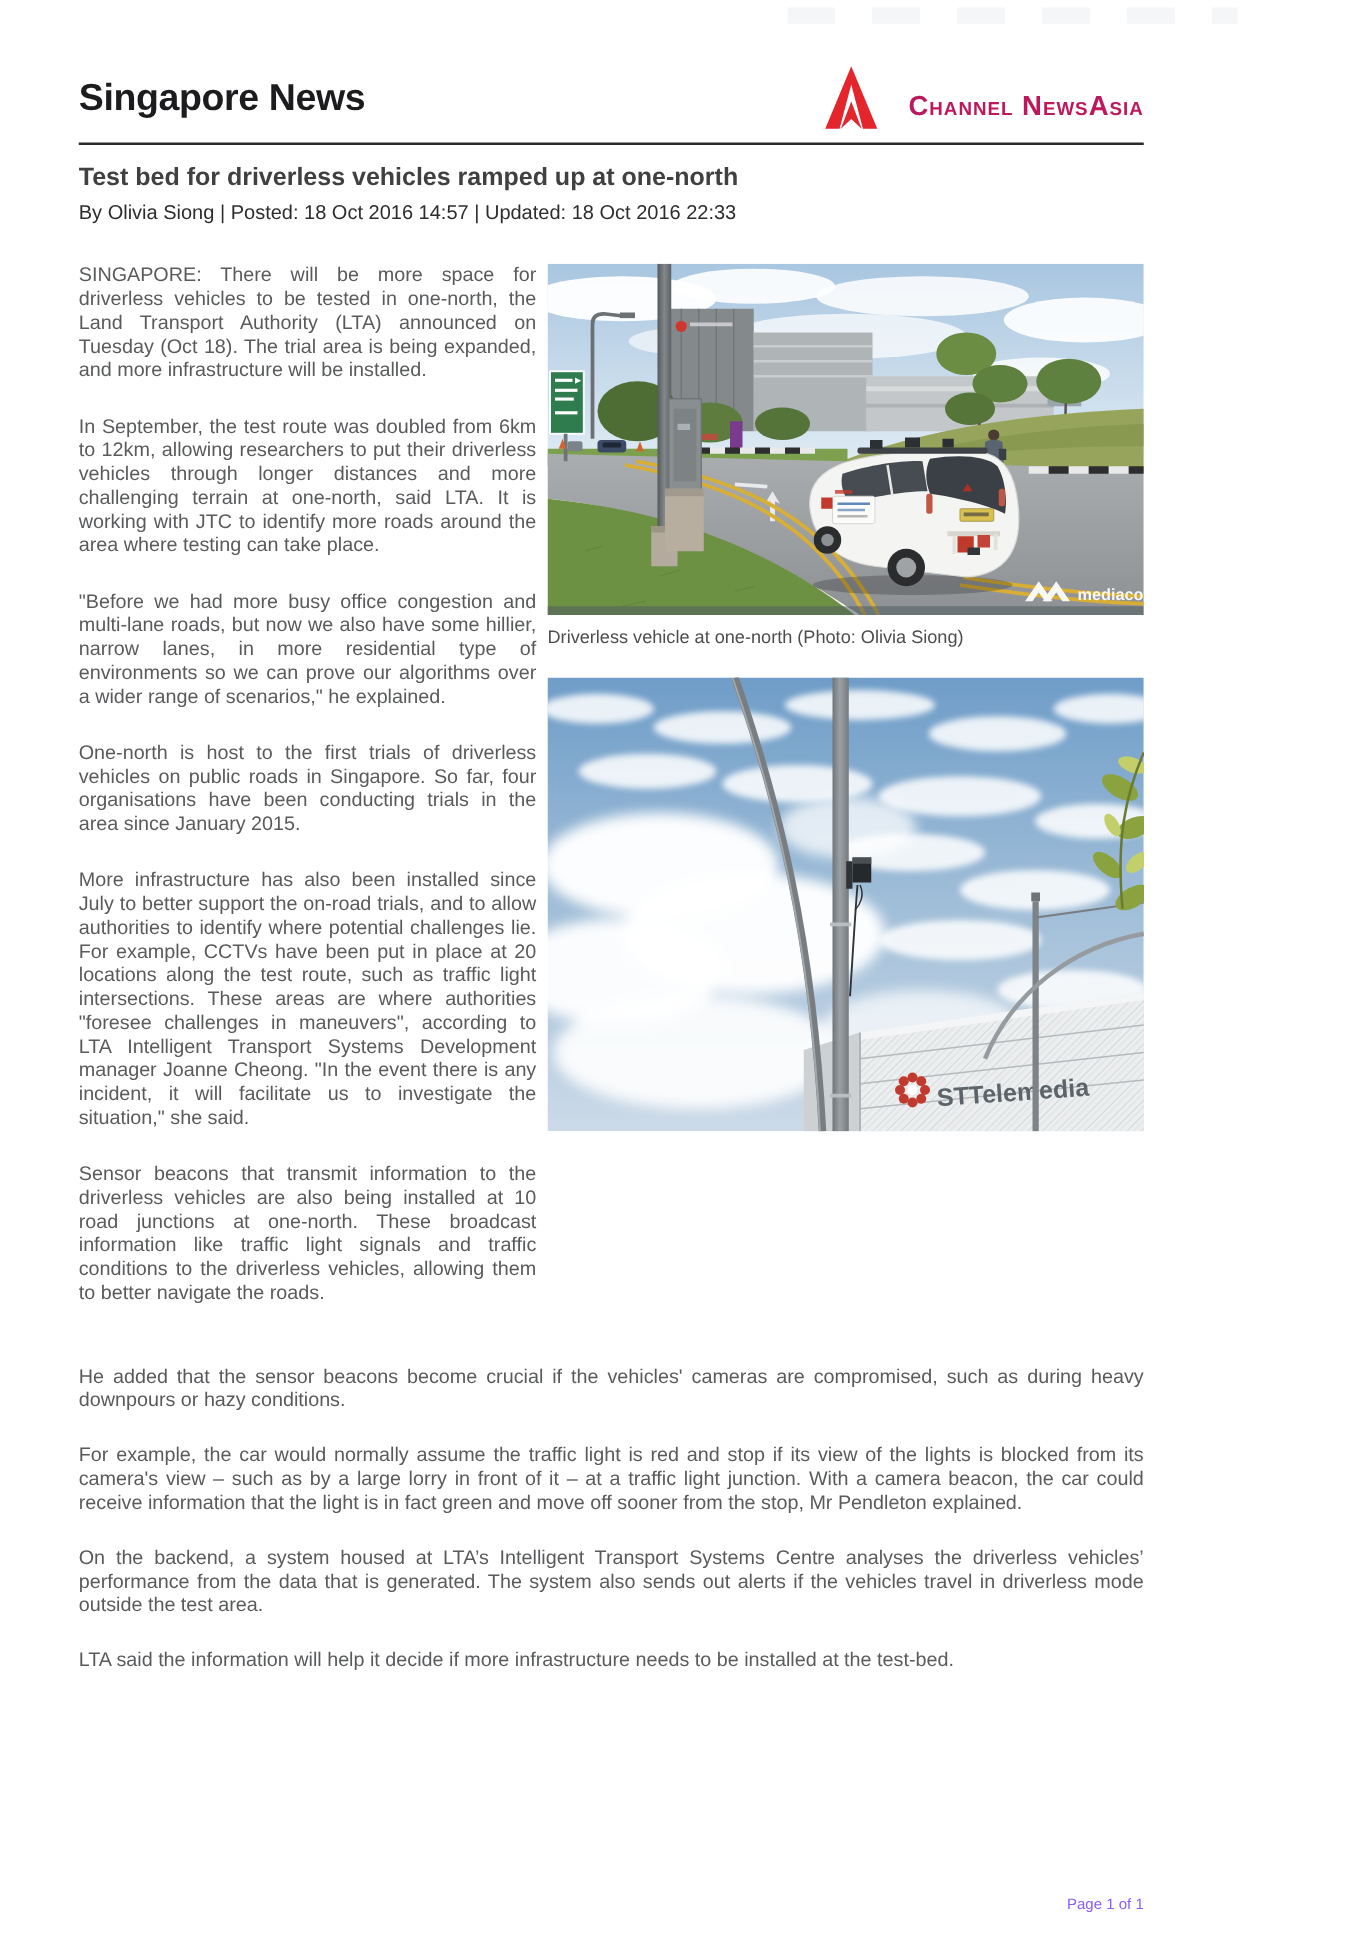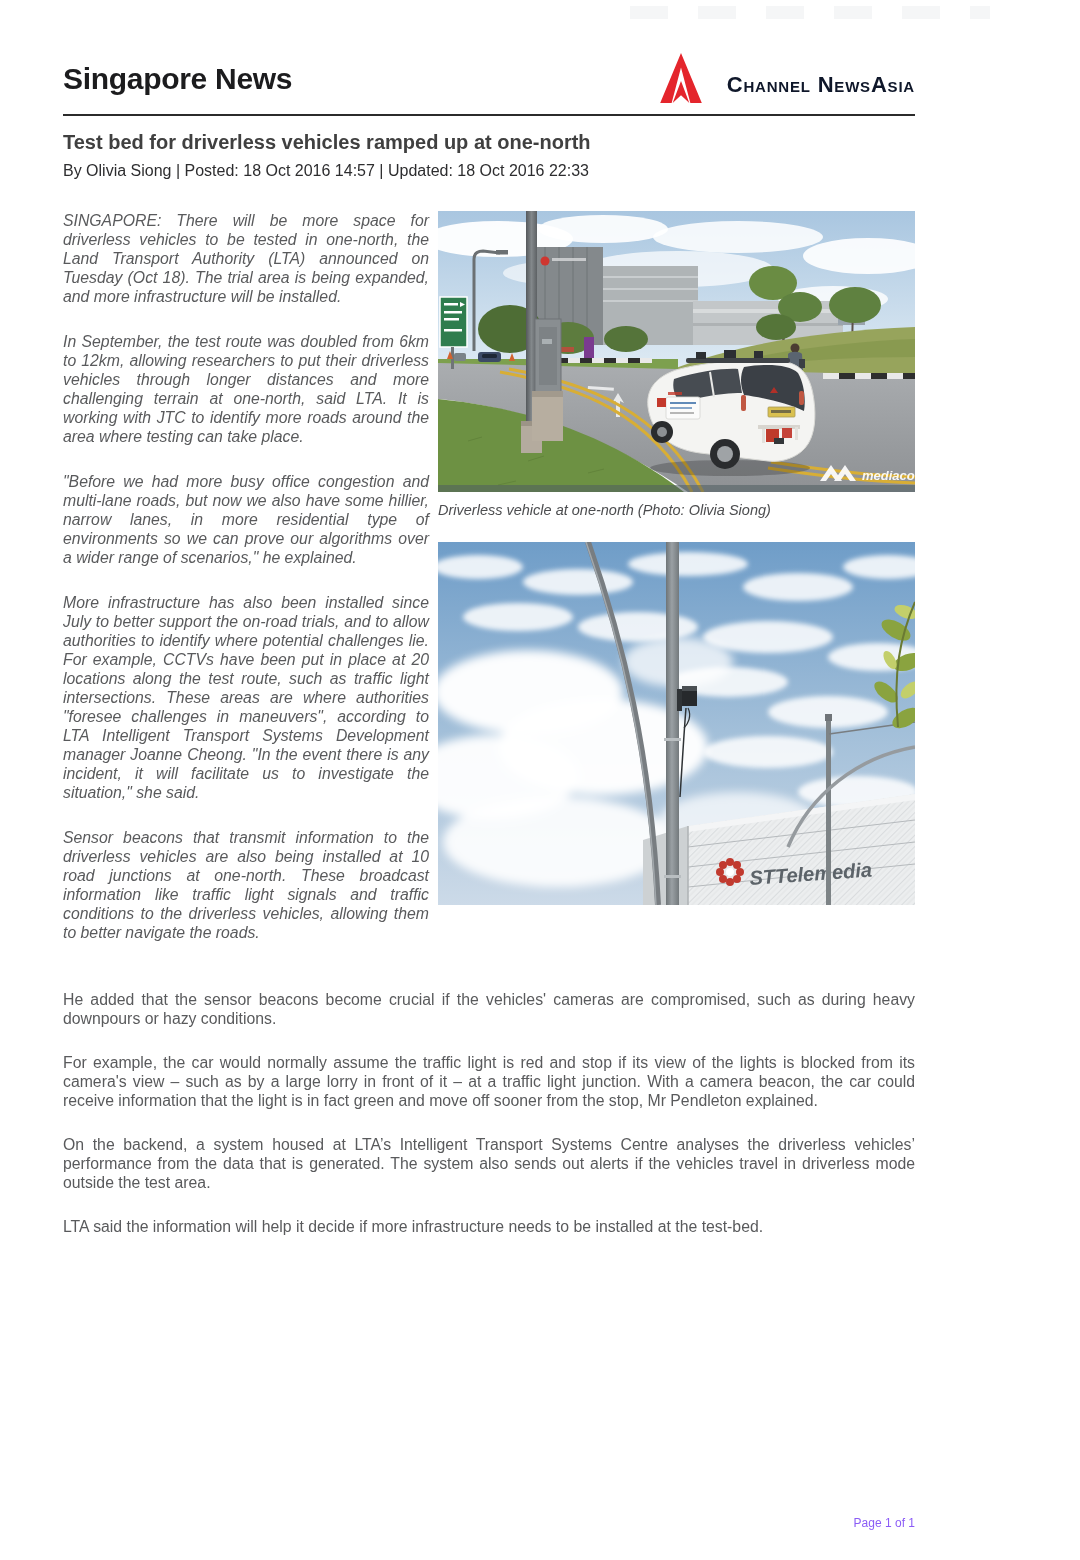--- a/index.html
+++ b/index.html
@@ -18,26 +18,26 @@
     margin-top:52px;
   }
   .section-title {
     font-size:30px; font-weight:bold; color:#1c1c1e; letter-spacing:-0.3px;
     margin-top:10px;
   }
   .brand { display:flex; align-items:center; gap:17px; }
   .brand-mark { width:58px; height:52px; display:block; }
   .brand-word {
     font-variant:small-caps; font-weight:bold; font-size:22px;
-    letter-spacing:0.8px; color:#0f172a; padding-top:14px;
+    letter-spacing:0.8px; color:#be185d; padding-top:14px;
   }
   hr.rule { border:none; border-top:2px solid #2b2b2b; margin-top:10px; }
   .headline { font-size:20px; font-weight:bold; color:#404040; margin-top:15px; }
   .byline { font-size:16px; color:#2d2d2f; margin-top:8px; }
-  .columns { display:flex; gap:9px; margin-top:31px;font-style:italic; }
+  .columns { display:flex; gap:9px; margin-top:31px; }
   .col-text { width:452px; }
   .col-media { width:477px; }
   p.body-p {
     font-size:15.8px; line-height:19px; text-align:justify;
     color:#595a5c; margin:0 0 26px 0;
   }
   .fullwidth p.body-p { margin-bottom:25px; }
   figure { margin:0; }
   figure + figure { margin-top:23px; }
   figure svg.photo { display:block; width:477px; }
@@ -73,20 +73,21 @@
     <hr class="rule">
 
     <h2 class="headline">Test bed for driverless vehicles ramped up at one-north</h2>
     <p class="byline">By Olivia Siong | Posted: 18 Oct 2016 14:57 | Updated: 18 Oct 2016 22:33</p>
 
     <div class="columns">
       <div class="col-text">
         <p class="body-p">SINGAPORE: There will be more space for driverless vehicles to be tested in one-north, the Land Transport Authority (LTA) announced on Tuesday (Oct 18). The trial area is being expanded, and more infrastructure will be installed.</p>
         <p class="body-p">In September, the test route was doubled from 6km to 12km, allowing researchers to put their driverless vehicles through longer distances and more challenging terrain at one-north, said LTA. It is working with JTC to identify more roads around the area where testing can take place.</p>
         <p class="body-p">"Before we had more busy office congestion and multi-lane roads, but now we also have some hillier, narrow lanes, in more residential type of environments so we can prove our algorithms over a wider range of scenarios," he explained.</p>
+        <p class="body-p">One-north is host to the first trials of driverless vehicles on public roads in Singapore. So far, four organisations have been conducting trials in the area since January 2015.</p>
         <p class="body-p">More infrastructure has also been installed since July to better support the on-road trials, and to allow authorities to identify where potential challenges lie. For example, CCTVs have been put in place at 20 locations along the test route, such as traffic light intersections. These areas are where authorities "foresee challenges in maneuvers", according to LTA Intelligent Transport Systems Development manager Joanne Cheong. "In the event there is any incident, it will facilitate us to investigate the situation," she said.</p>
         <p class="body-p">Sensor beacons that transmit information to the driverless vehicles are also being installed at 10 road junctions at one-north. These broadcast information like traffic light signals and traffic conditions to the driverless vehicles, allowing them to better navigate the roads.</p>
       </div>
 
       <div class="col-media">
 
         <figure>
           <svg class="photo" viewBox="0 0 477 281">
             <defs>
               <linearGradient id="sky1" x1="0" y1="0" x2="0" y2="1">

